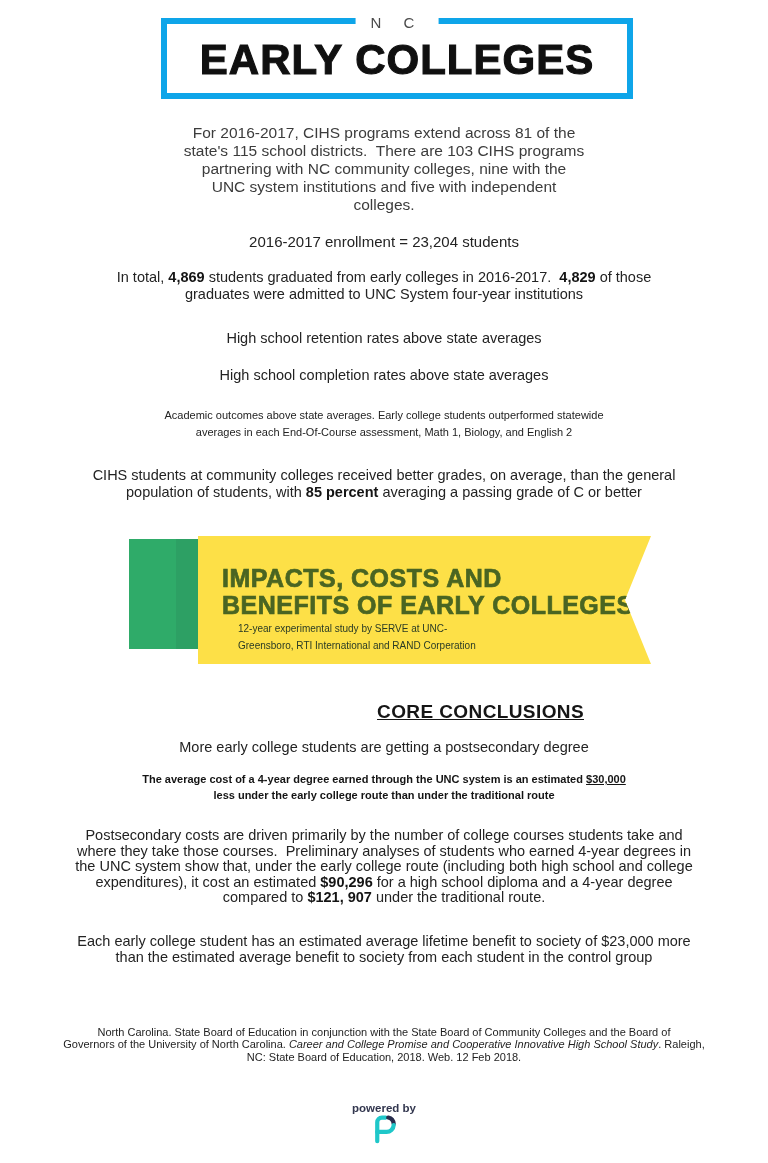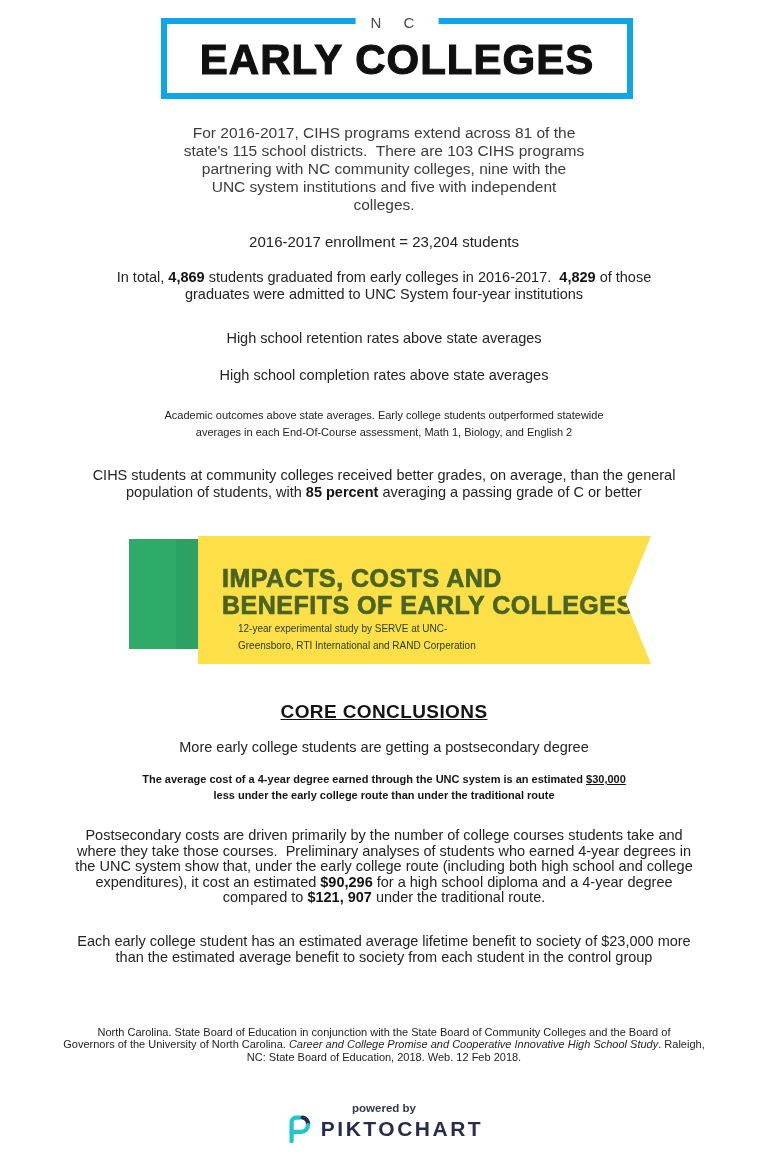--- a/index.html
+++ b/index.html
@@ -60,21 +60,21 @@
     -webkit-text-stroke: 0.7px currentColor;
   }
   .banner-sub {
     position: absolute; left: 0; right: 45px; top: 85px;
     text-align: left; font-size: 10px; line-height: 16.5px;
     white-space: pre-wrap;
     padding-left: 40px;
   }
 
   
-  .core-h { top: 701px; width: 400px; font-size: 19px; font-weight: bold; text-decoration: underline; color: #151515; letter-spacing: 0.4px; }
+  .core-h { top: 701px; width: 400px; font-size: 19px; font-weight: bold; text-decoration: underline; color: #151515; letter-spacing: 0.4px; text-align: right; }
   .c1     { top: 739px; width: 640px; font-size: 14.5px; line-height: 16px; }
   .c2     { top: 771px; width: 730px; font-size: 11px; line-height: 16px; font-weight: bold; color: #161616; }
   .c3     { top: 828px; width: 720px; font-size: 14.5px; line-height: 15.5px; }
   .c4     { top: 933px; width: 720px; font-size: 14.5px; line-height: 16px; }
 
   
   .cite { top: 1026px; width: 740px; font-size: 11px; line-height: 12.4px; color: #1e1e1e; }
 
   
   .powered { top: 1102px; width: 200px; font-size: 11.5px; font-weight: bold; color: #33374f; }
@@ -136,16 +136,15 @@
 Governors of the University of North Carolina. </span><span style="font-style: italic;">Career and College Promise and Cooperative Innovative High School Study</span><span>. Raleigh,
 NC: State Board of Education, 2018. Web. 12 Feb 2018.</span></div>
 
   <div class="abs centered powered">powered by</div>
   <div class="abs logo-row">
     <svg width="27" height="31" viewBox="0 0 32 36">
       <path d="M8 33 V10.5 A5.5 5.5 0 0 1 13.5 5 H18" fill="none" stroke-width="5" stroke-linecap="round" class="ico-teal" stroke="#1fc7c9"></path>
       <path d="M21 5 A8.5 8.5 0 0 1 27.5 12.5" fill="none" stroke-width="5" stroke-linecap="round" class="ico-navy" stroke="#272c4c"></path>
       <path d="M27.5 14 A8.5 8.5 0 0 1 19 22 H8" fill="none" stroke-width="5" stroke-linecap="round" class="ico-teal" stroke="#1fc7c9"></path>
     </svg>
-    <div class="brand" style="color: rgb(39, 44, 76);">PIKTOCHART</div>
   </div>
 
 </div>
 
 </body></html>

